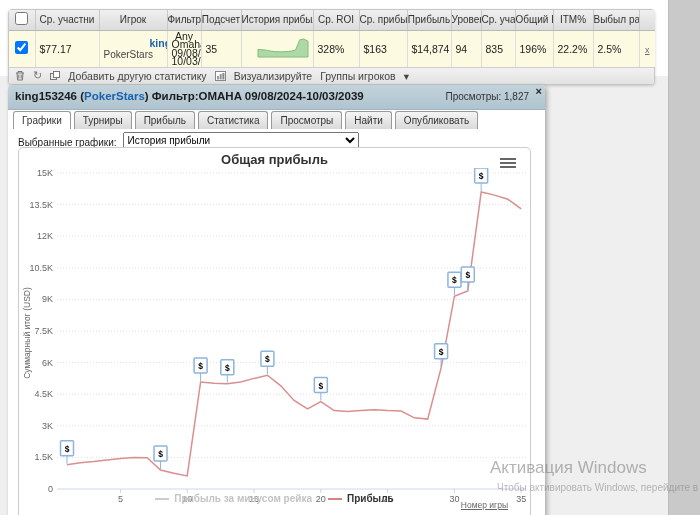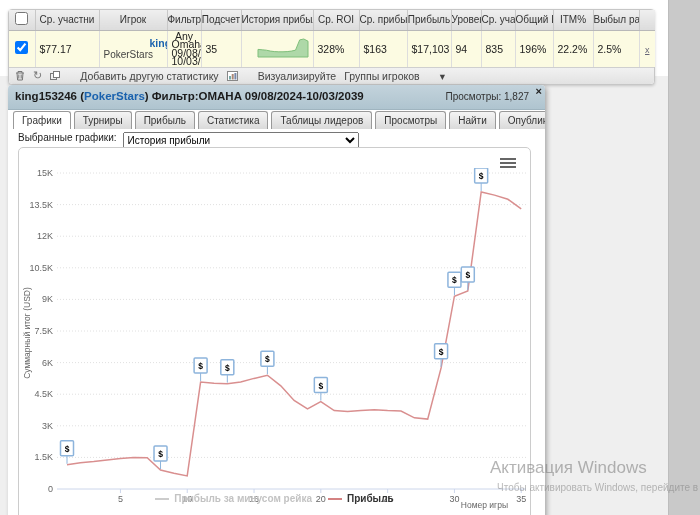--- a/index.html
+++ b/index.html
@@ -24,53 +24,53 @@
   .ctr { text-align:center; }
   .player-name { color:#1a62ae; font-weight:bold; font-size:10.5px; white-space:nowrap;padding-left:46px; }
   .star-icon { color:#9aa6b0; font-size:10px; margin-left:3px; }
   .player-site { color:#444; font-size:10px; }
   .filter-cell { font-size:8px; line-height:8.5px; text-align:center; color:#222; }
   .rm-link { color:#667; font-size:9px; text-decoration:underline; }
   .toolbar-row { background:linear-gradient(#f1f1f1,#e2e2e2); border-top:1px solid #cfcfcf;
     height:17px; display:flex; align-items:center; gap:8px; padding:0 6px; font-size:10.5px; color:#444;
     border-radius:0 0 4px 4px; }
   .tb-icon { display:inline-flex; align-items:center; color:#777; font-size:11px; line-height:1; }
-  .tb-link { display:inline-flex; align-items:center; gap:20px; cursor:pointer; }
+  .tb-link { display:inline-flex; align-items:center; gap:8px; cursor:pointer; }
 
   
   .panel { position:absolute; left:8px; top:85px; width:537px; height:515px; background:#fff;
     border-radius:4px 4px 0 0; box-shadow:2px 2px 5px rgba(0,0,0,.3); overflow:hidden; }
   .panel-header { position:relative; height:25px; background:linear-gradient(#c3d3dc,#afc4cf);
     border-bottom:1px solid #9fb4bf; }
   .panel-title { position:absolute; left:7px; top:5px; font-size:11.5px; font-weight:bold; color:#1b1b1b; white-space:nowrap; }
   .panel-title .site-link { color:#1a62ae; }
   .panel-views { position:absolute; right:16px; top:6px; font-size:10px; color:#333; }
   .panel-close { position:absolute; right:3px; top:0px; font-size:11px; font-weight:bold; color:#222; cursor:pointer; }
 
   .tabs { position:absolute; left:5px; top:26px; height:18px; display:flex; gap:3px; }
   .tab { border:1px solid #999; border-bottom:none; border-radius:3px 3px 0 0;
     background:linear-gradient(#f4f4f4,#dadada); font-size:10px; color:#333; padding:3px 8px 0 8px;
     height:18px; white-space:nowrap; cursor:pointer; }
   .tab.active { background:#fff; }
 
-  .selector-row { position:absolute; left:10px; top:47px; font-size:10px; color:#222; display:flex; align-items:flex-start; }
+  .selector-row { position:absolute; left:10px; top:47px; font-size:10px; color:#222; display:flex; align-items:flex-end; }
   .selector-row select { margin-left:6px; width:236px; height:16px; font-size:10px;
     font-family:"Liberation Sans",sans-serif; }
 
   .chart-box { position:absolute; left:10px; top:62px; width:513px; height:380px;
     border:1px solid #ccc; border-radius:5px; background:#fff; }
   .chart-title { position:absolute; left:0; top:4px; width:100%; text-align:center;
     font-size:13px; font-weight:bold; color:#333; }
   .chart-subtitle { position:absolute; left:0; top:21px; width:100%; text-align:center;
     font-size:8.5px; color:#666; }
   .burger-icon { position:absolute; right:14px; top:8px; width:16px; cursor:pointer; }
   .burger-icon div { height:2px; background:#666; margin:2px 0; }
   .yaxis-title { position:absolute; left:-52px; top:180px; width:120px; text-align:center;
     font-size:8.5px; color:#666; transform:rotate(-90deg); }
-  .xaxis-title { position:absolute; right:22px; top:352px; font-size:8.5px; color:#666; }
+  .xaxis-title { position:absolute; right:22px; top:352px; font-size:8.5px; color:#666;text-decoration:underline; }
   svg.plot { position:absolute; left:0; top:20px; }
   .ylab, .xlab { font-size:9px; fill:#666; font-family:"Liberation Sans",sans-serif; }
   .flagtext { font-size:8.5px; font-weight:bold; fill:#000; font-family:"Liberation Sans",sans-serif; }
 
   .legend { position:absolute; left:0; top:345px; width:100%; display:flex; justify-content:center;
     gap:16px; align-items:center; font-size:10px; font-weight:bold; color:#333; }
   .legend .item { display:flex; align-items:center; gap:5px; cursor:pointer; }
   .lg-dash { width:14px; height:2px; }
   .lg-dot { width:9px; height:9px; border-radius:50%; }
   .legend .disabled { color:#c3c3c3; }
@@ -134,21 +134,21 @@
         <div>Omaha</div>
         <div>09/08/202</div>
         <div>10/03/203</div>
       </td>
       <td class="num">35</td>
       <td class="ctr"><svg id="sparkline" width="64" height="24">
               <polygon points="12,21 12.0,13.4 16.2,13.8 20.3,14.2 24.5,15.1 28.7,15.6 32.8,15.8 37.0,15.8 41.2,15.6 45.3,15.1 49.5,14.2 53.7,3.9 57.8,3.0 62.0,5.2 62,21" fill="#aed8a8" stroke="#7fbf7a" stroke-width="1"></polygon>
             </svg></td>
       <td class="num">328%</td>
       <td class="num">$163</td>
-      <td class="num">$17,103</td>
+      <td class="num">$14,874</td>
       <td class="num">94</td>
       <td class="num">835</td>
       <td class="num">196%</td>
       <td class="num">22.2%</td>
       <td class="num">2.5%</td>
       <td class="ctr"><span class="rm-link">x</span></td>
     </tr>
   </tbody>
     </table>
   <div class="toolbar-row">
@@ -188,35 +188,35 @@
     </div>
     <span class="panel-views">Просмотры: 1,827</span>
     <span class="panel-close">×</span>
   </div>
 
   <div class="tabs">
     <div class="tab active">Графики</div>
     <div class="tab">Турниры</div>
     <div class="tab">Прибыль</div>
     <div class="tab">Статистика</div>
-    <div class="tab">Таблицы лидеров</div>
     <div class="tab">Просмотры</div>
     <div class="tab">Найти</div>
     <div class="tab">Опубликовать</div>
 
   </div>
 
   <div class="selector-row">
     <span>Выбранные графики:</span>
     <select>
       <option>История прибыли</option>
     </select>
   </div>
 
   <div class="chart-box">
+    <div class="chart-title">Общая прибыль</div>
     <div class="burger-icon">
         <div></div>
         <div></div>
         <div></div>
       </div>
     <div class="yaxis-title">Суммарный итог (USD)</div>
     <svg class="plot" id="plot" width="511" height="340">
         <line x1="38" x2="507" y1="321" y2="321" stroke="#ccd6eb" stroke-width="1" stroke-dasharray="none"></line>
         <text x="34" y="324" text-anchor="end" class="ylab">0</text>
         <line x1="38" x2="507" y1="289.4" y2="289.4" stroke="#e0e0e0" stroke-width="1" stroke-dasharray="1,2"></line>

